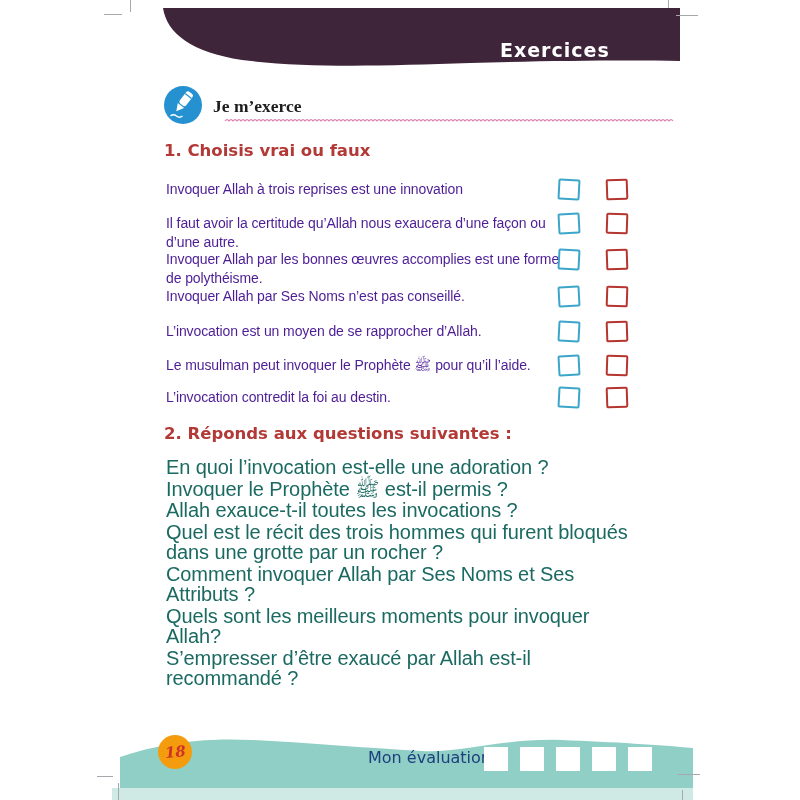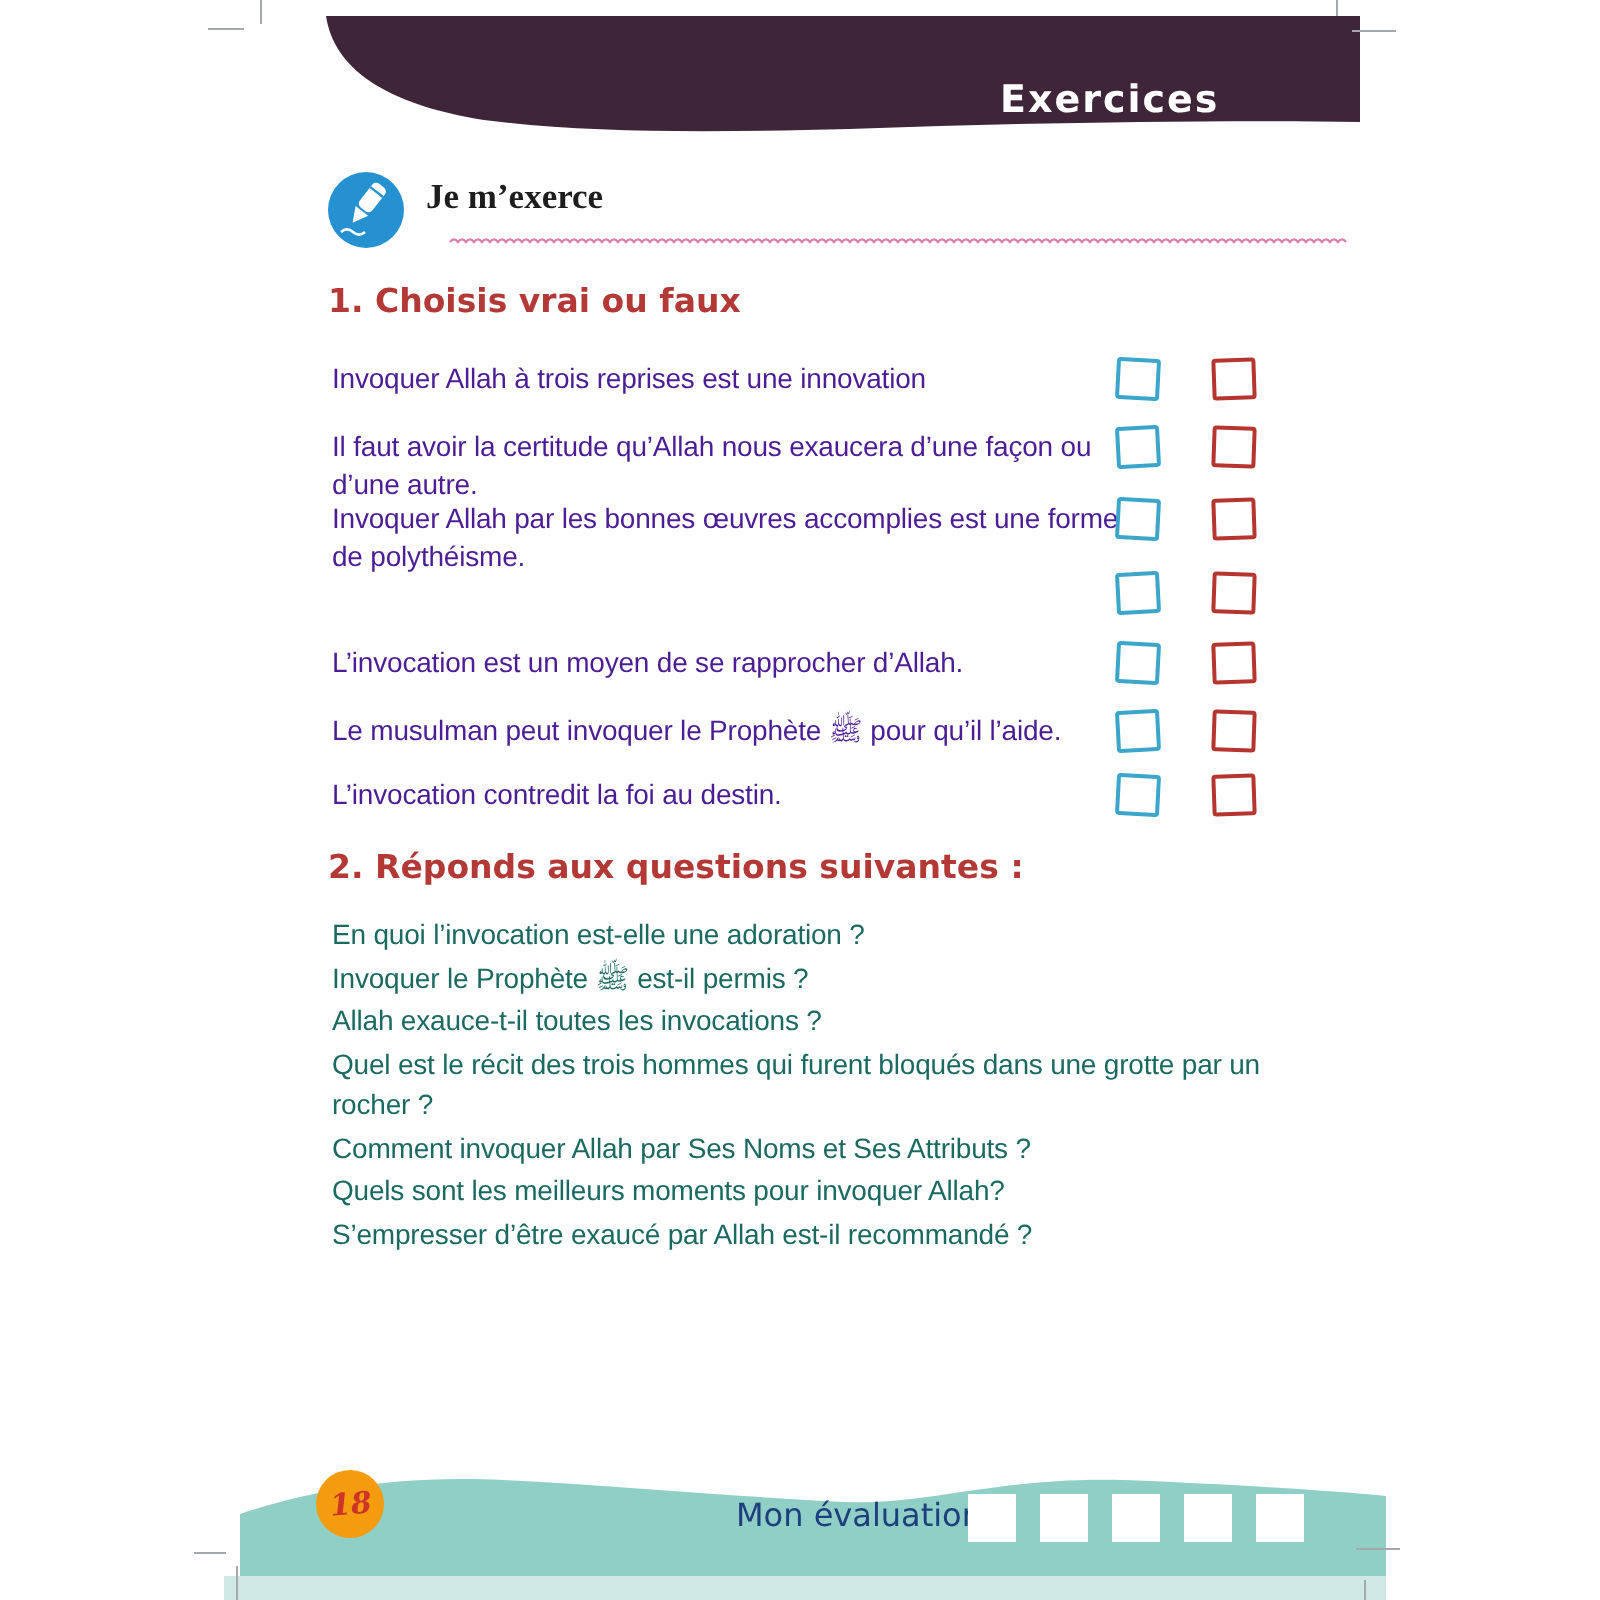--- a/index.html
+++ b/index.html
@@ -11,21 +11,21 @@
   .bg{position:absolute;left:0;top:0;width:800px;height:800px}
 
   
   .header-title{
     position:absolute;left:500px;top:39px;width:176px;text-align:left;
     color:#ffffff;font-family:"DejaVu Sans",sans-serif;font-weight:bold;
     font-size:19px;letter-spacing:1px;
   }
 
   
-  .intro{position:absolute;left:164px;top:86px;display:flex;gap:11px}
+  .intro{position:absolute;left:164px;top:86px;display:flex;align-items:center;gap:11px}
   .icon-circle{width:38px;height:38px;display:block}
   .intro-title{
     font-family:"Liberation Serif",serif;font-weight:bold;font-size:17.5px;
     color:#1d1d1d;padding-top:2px;
   }
   .wave{position:absolute;left:224px;top:114px;width:452px;height:12px}
 
   
   .h-red{
     position:absolute;left:164px;color:#b23936;
@@ -40,21 +40,21 @@
   .pair{position:absolute;right:0;top:-1px;display:flex;gap:26px}
   .cb{width:22px;height:21px;border:2.5px solid;border-radius:2px;box-sizing:border-box;background:#fff;display:block}
   .cb-blue{border-color:#3ba6c9;transform:rotate(-3deg)}
   .cb-red{border-color:#b5362e;transform:rotate(2deg)}
   .row:nth-of-type(even) .cb-blue{transform:rotate(3deg)}
   .row:nth-of-type(even) .cb-red{transform:rotate(-2deg)}
 
   
   .questions{
     position:absolute;left:166px;top:457px;width:482px;
-    font-size:14px;line-height:20.5px;color:#1b6a62;letter-spacing:-0.1px;
+    font-size:20px;line-height:20.5px;color:#1b6a62;letter-spacing:-0.1px;
   }
   .q{margin-bottom:1px}
 
   
   .page-badge{
     position:absolute;left:158px;top:735px;width:34px;height:34px;border-radius:50%;
     background:#f59c0e;display:flex;align-items:center;justify-content:center;
   }
   .page-badge span{
     color:#cf3328;font-size:15px;font-style:italic;font-weight:bold;
@@ -122,20 +122,21 @@
   </div>
 </div>
 <div class="row" style="top:250px">
   <div class="txt">Invoquer Allah par les bonnes œuvres accomplies est une forme de polythéisme.</div>
   <div class="pair">
     <span class="cb cb-blue"></span>
     <span class="cb cb-red"></span>
   </div>
 </div>
 <div class="row" style="top:287px">
+  <div class="txt">Invoquer Allah par Ses Noms n’est pas conseillé.</div>
   <div class="pair">
     <span class="cb cb-blue"></span>
     <span class="cb cb-red"></span>
   </div>
 </div>
 <div class="row" style="top:322px">
   <div class="txt">L’invocation est un moyen de se rapprocher d’Allah.</div>
   <div class="pair">
     <span class="cb cb-blue"></span>
     <span class="cb cb-red"></span>

